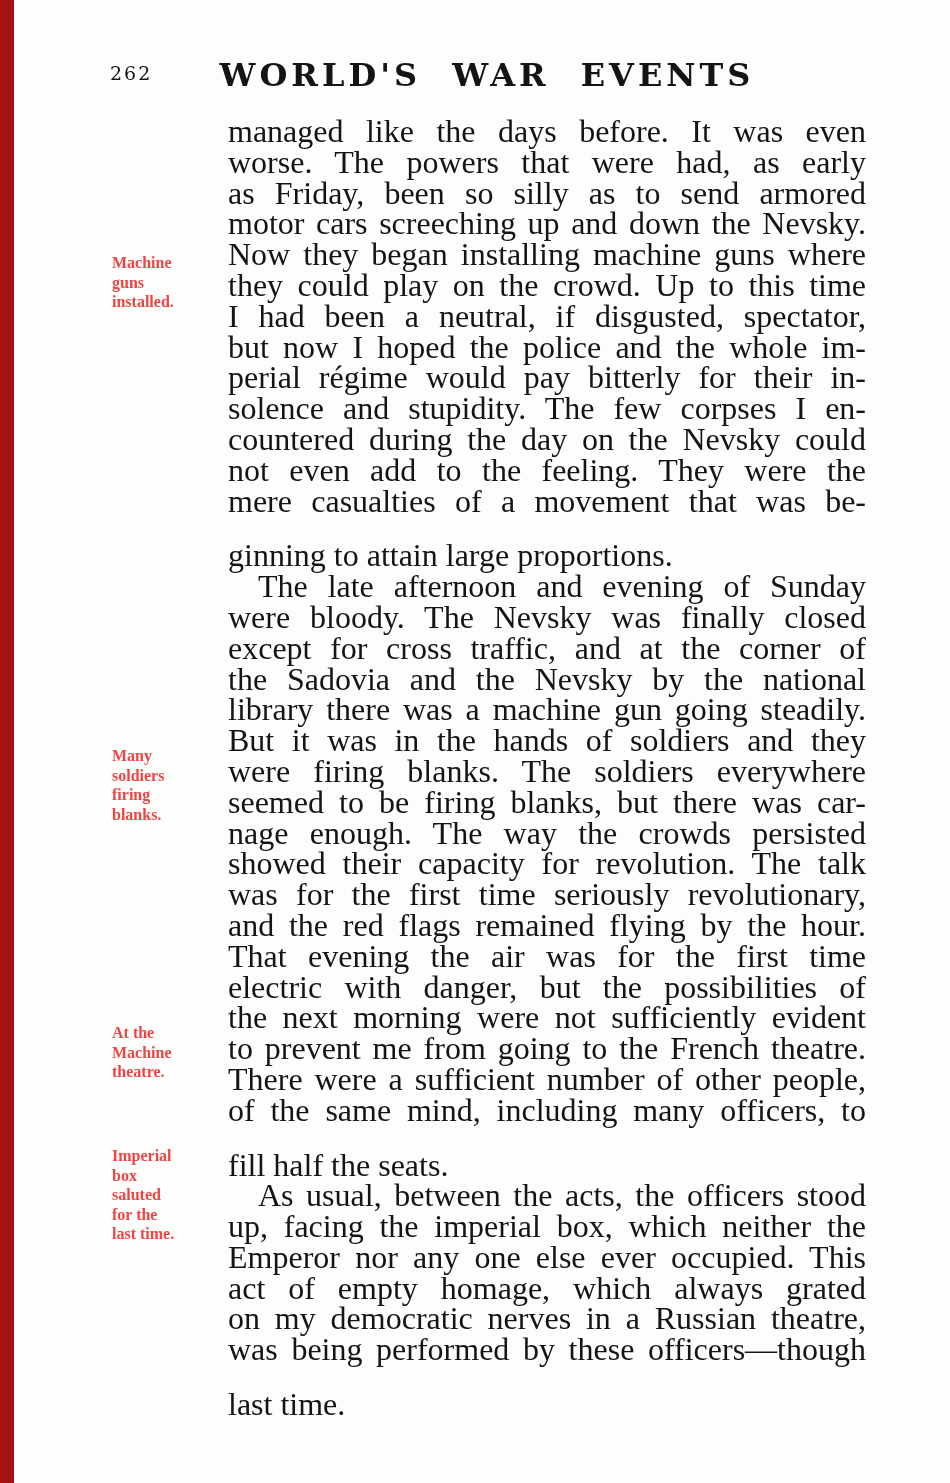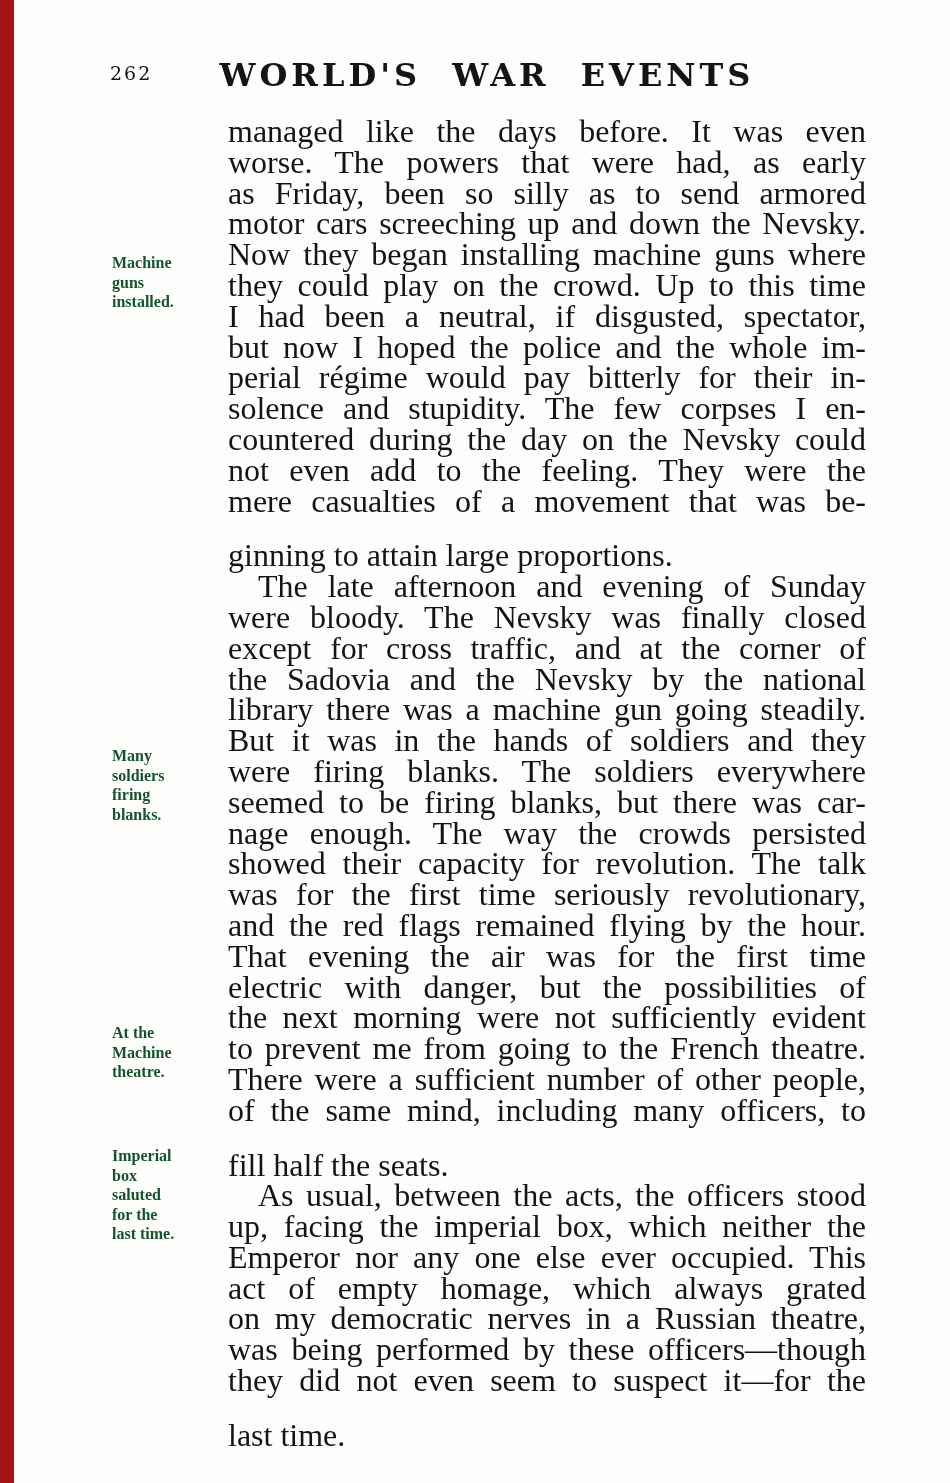--- a/index.html
+++ b/index.html
@@ -52,21 +52,21 @@
   .line.indent { padding-left: 30px; }
   .line.pend { text-align-last: left; margin-top: 24px; }
   .margin-notes { position: absolute; left: 0; top: 0; width: 228px; height: 100%; }
   .sidenote {
     position: absolute;
     left: 112px;
     width: 112px;
     font-size: 16px;
     line-height: 19.5px;
     font-weight: 700;
-    color: #14532d;
+    color: #ef4444;
   }
 </style>
 </head>
 <body>
 
 <div class="page">
   <div class="spine" style="background: rgb(165, 20, 20);"></div>
 
   <div class="header">
     <span class="pagenum">262</span>
@@ -132,16 +132,15 @@
       <div class="line">to prevent me from going to the French theatre.</div>
       <div class="line">There were a sufficient number of other people,</div>
       <div class="line">of the same mind, including many officers, to</div>
       <div class="line pend">fill half the seats.</div>
       <div class="line indent">As usual, between the acts, the officers stood</div>
       <div class="line">up, facing the imperial box, which neither the</div>
       <div class="line">Emperor nor any one else ever occupied. This</div>
       <div class="line">act of empty homage, which always grated</div>
       <div class="line">on my democratic nerves in a Russian theatre,</div>
       <div class="line">was being performed by these officers—though</div>
-      <div class="line">they did not even seem to suspect it—for the</div>
       <div class="line pend">last time.</div>
     </div>
 </div>
 
 </body></html>

